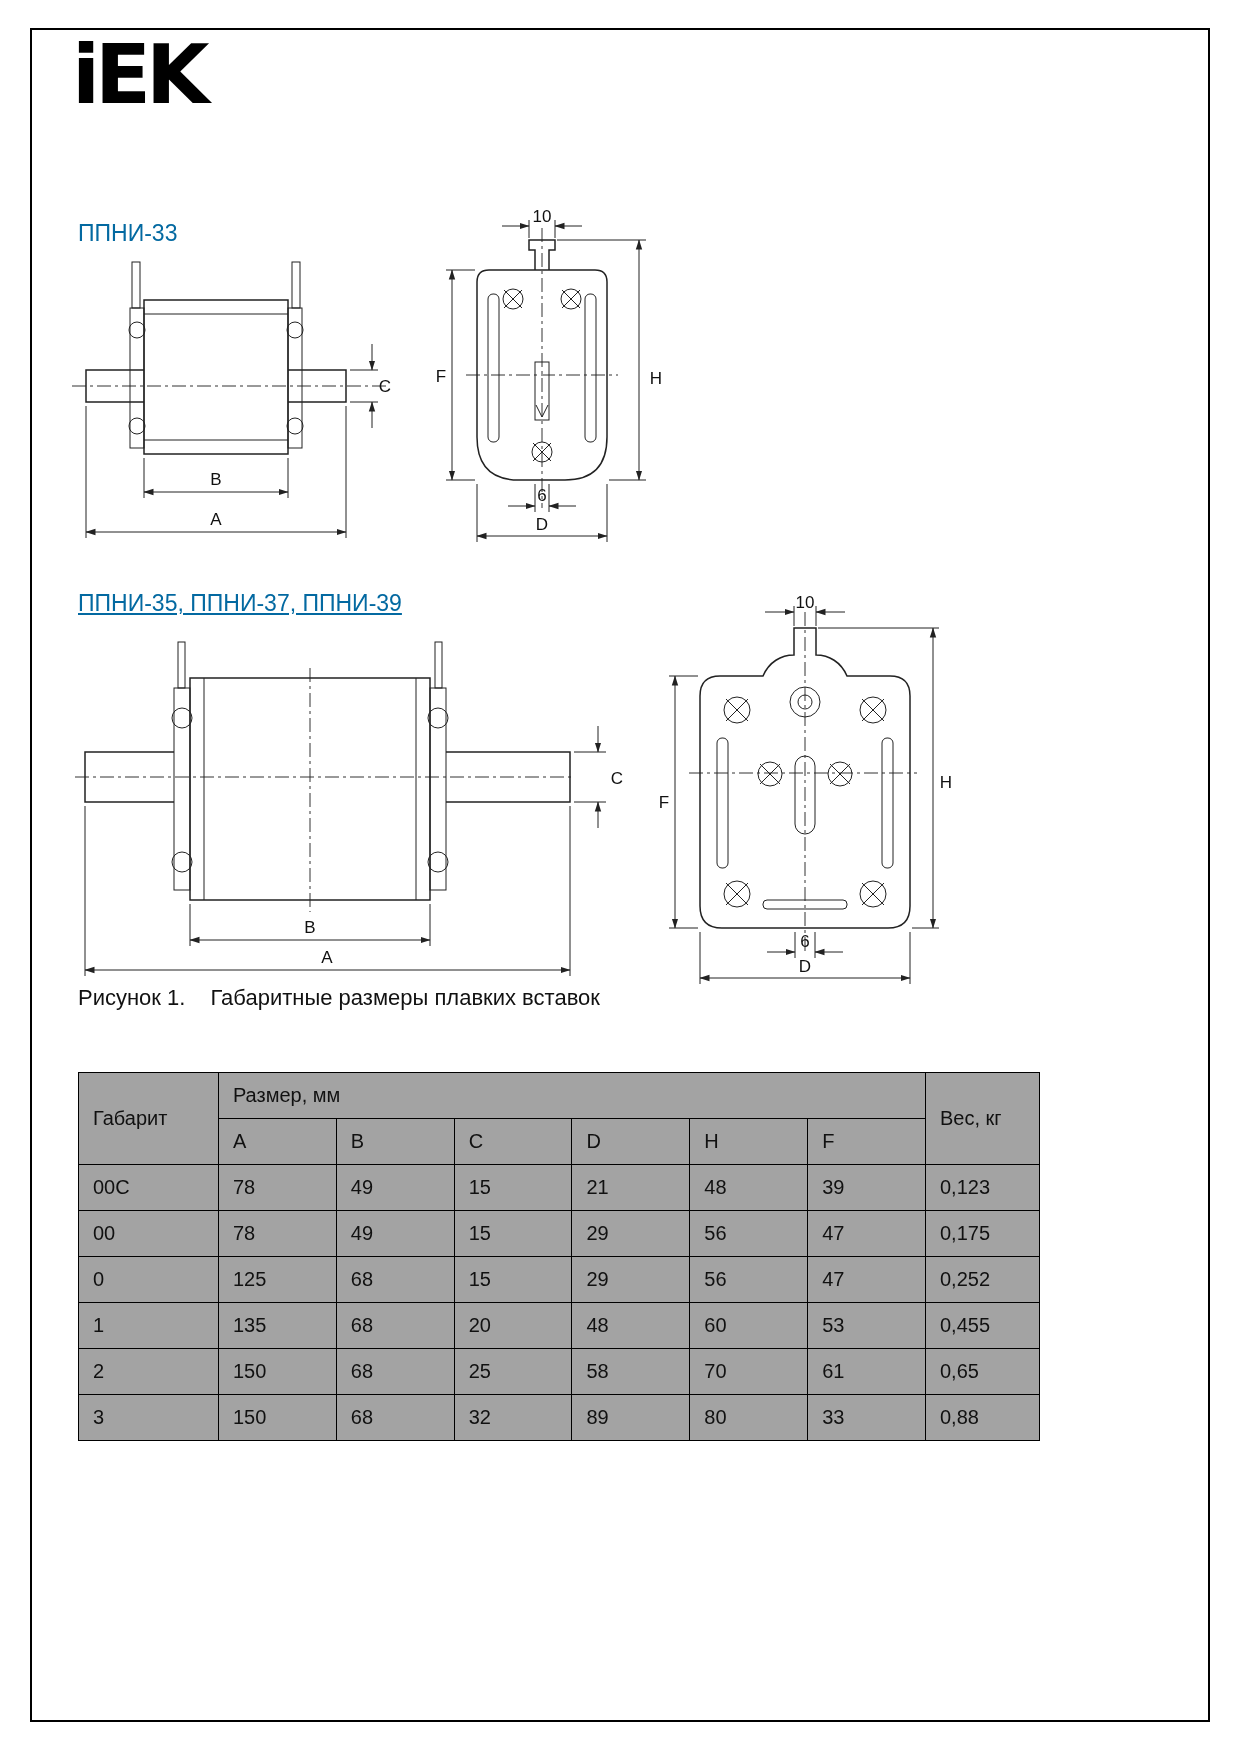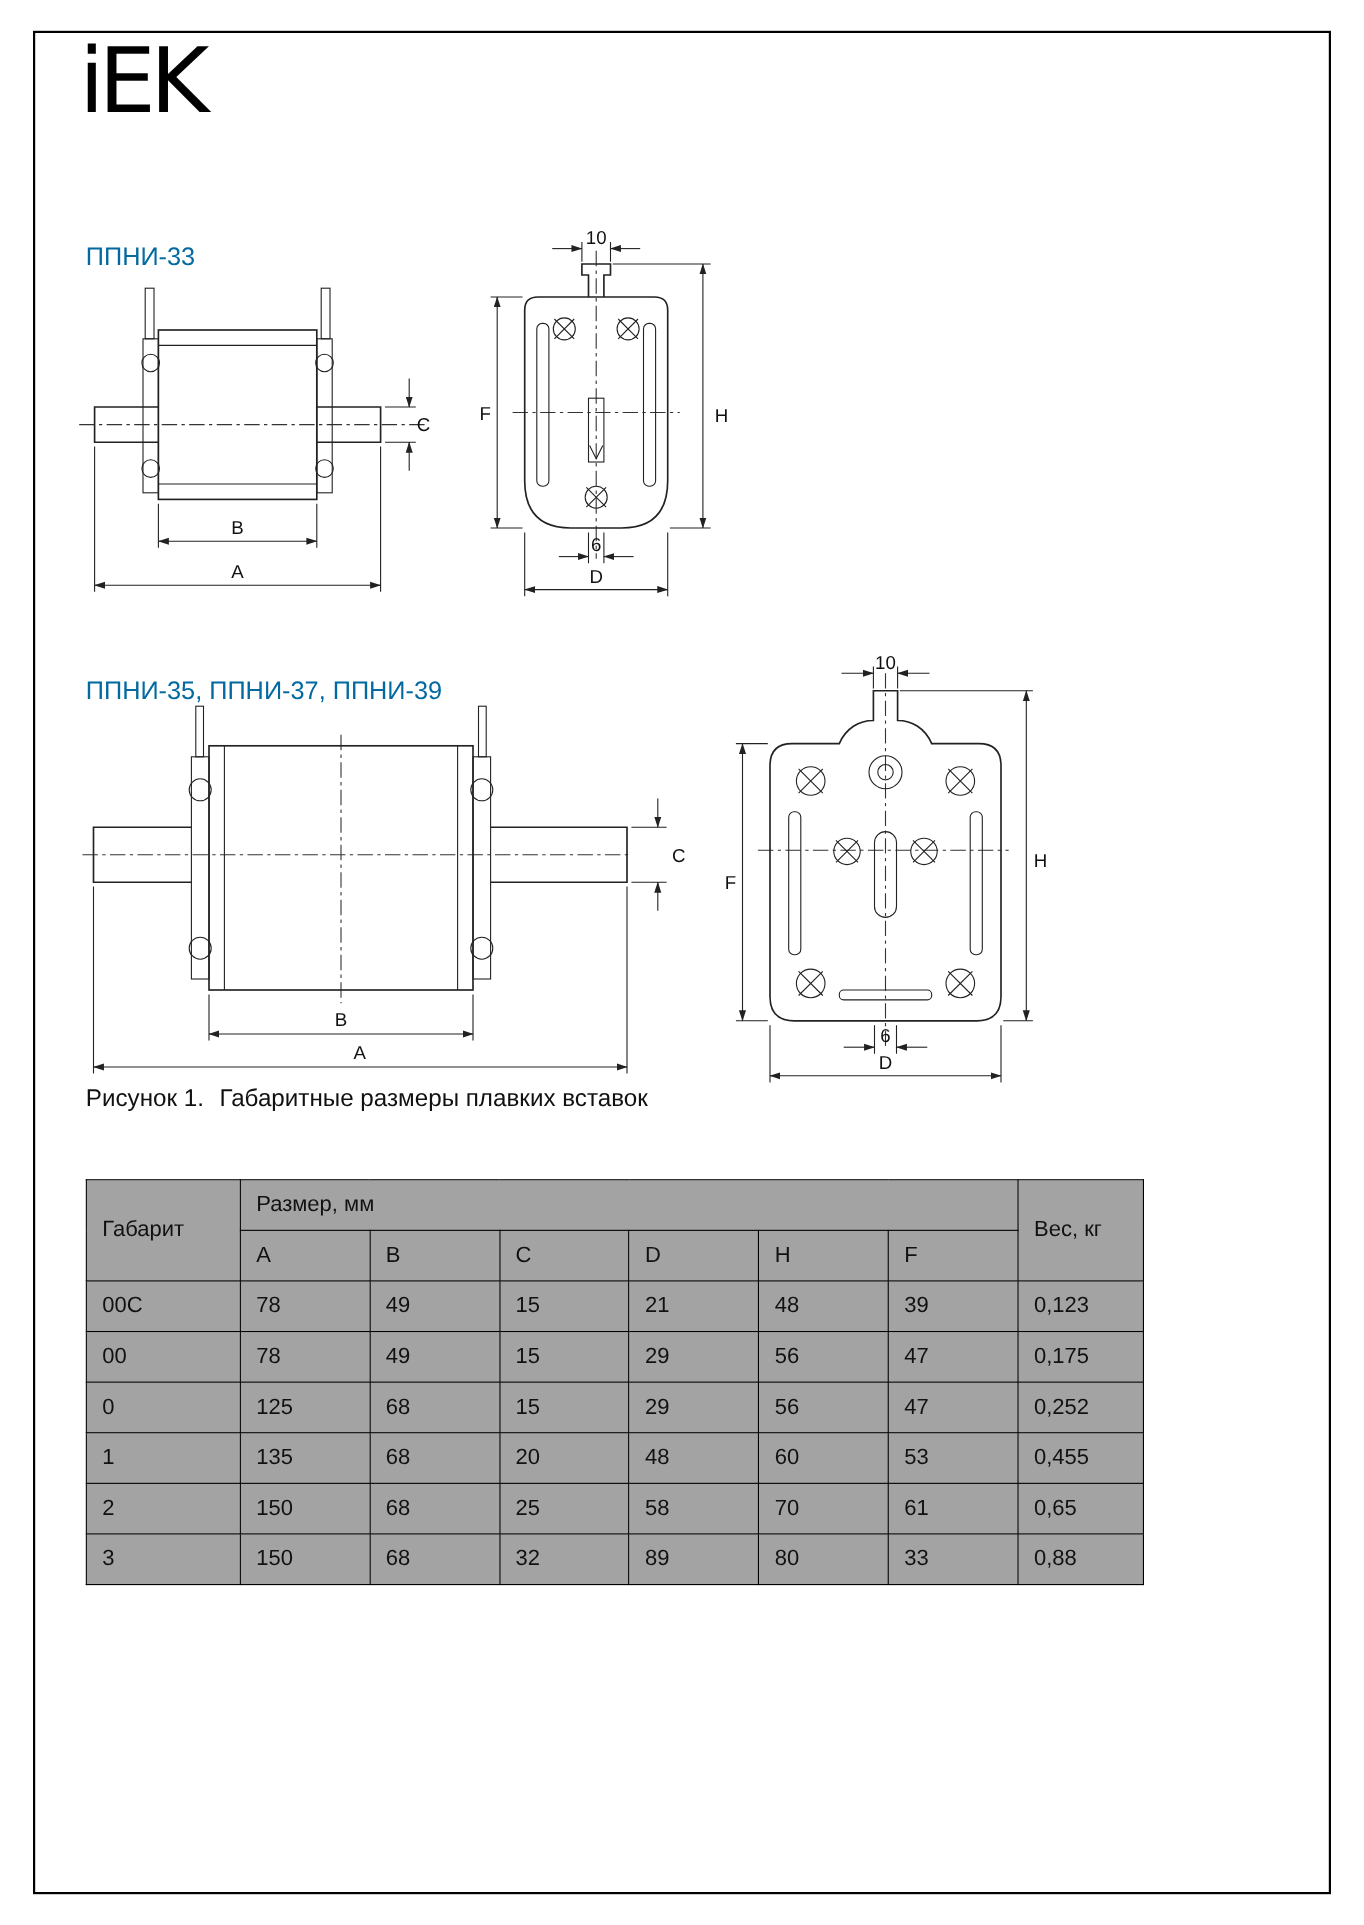--- a/index.html
+++ b/index.html
@@ -8,27 +8,27 @@
     width:1240px; height:1750px; position:relative;
     font-family:"Liberation Sans", sans-serif; color:#000;
   }
   .page-frame {
     position:absolute; left:30px; top:28px; width:1180px; height:1694px;
     border:2px solid #000;
   }
   .logo {
     position:absolute; left:72px; top:34px;
     font-family:"DejaVu Sans", sans-serif;
-    font-size:82px; font-weight:normal; letter-spacing:-5px; line-height:1;
+    font-size:82px; font-weight:bold; letter-spacing:-5px; line-height:1;
   }
   .section-label { position:absolute; font-size:23px; color:#0369a1; }
   #label-top { left:78px; top:220px; }
-  #label-bottom { left:78px; top:614px; }
+  #label-bottom { left:78px; top:590px;text-decoration:underline; }
   .caption { position:absolute; left:78px; top:985px; font-size:22px; color:#111; }
-  .caption .cap-num { margin-right:14px; }
+  .caption .cap-num { margin-right:25px; }
 
   svg.drawing { position:absolute; overflow:visible; }
   svg text { font-family:"Liberation Sans", sans-serif; font-size:17px; fill:#111; }
   .dt { text-anchor:middle; }
   .ln   { fill:none; stroke:#222; stroke-width:1.5; }
   .thin { fill:none; stroke:#222; stroke-width:1;   }
   .cl   { fill:none; stroke:#333; stroke-width:1; stroke-dasharray:14 4 3 4; }
   .dim  { fill:none; stroke:#222; stroke-width:1;   }
 
   .dim-table {

